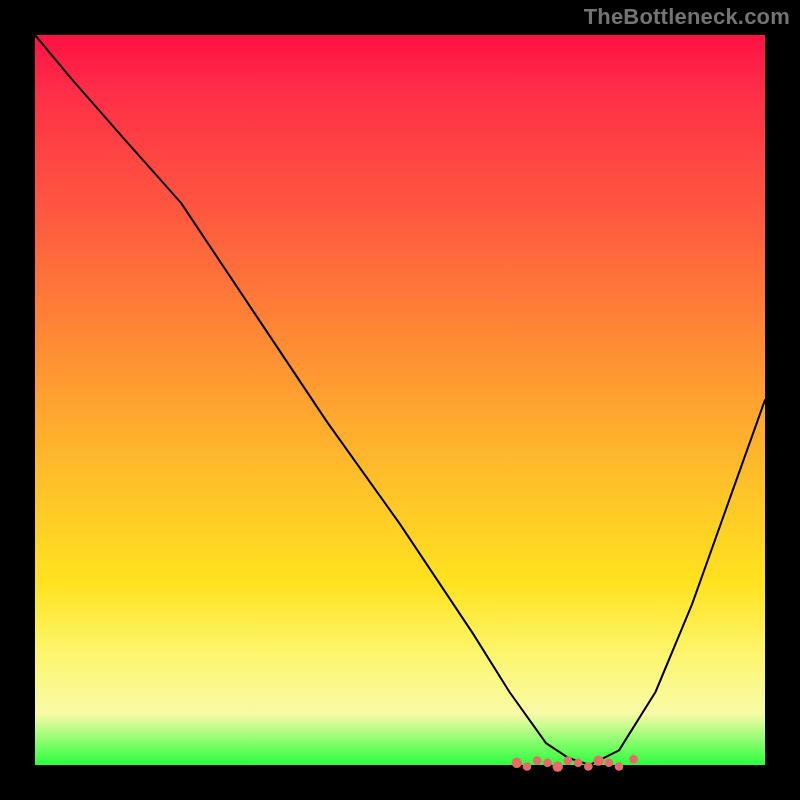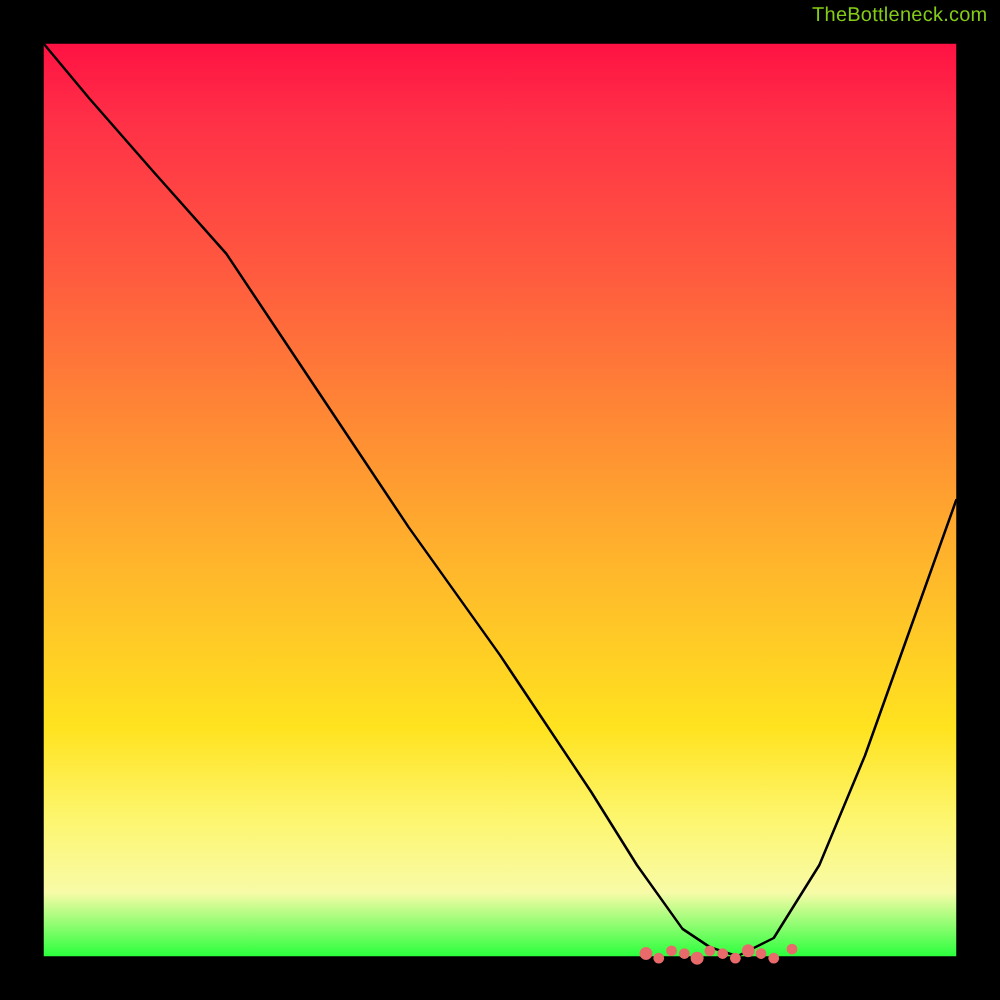--- a/index.html
+++ b/index.html
@@ -14,23 +14,23 @@
   .frame {
     position: relative;
     width: 800px;
     height: 800px;
     background: #000;
   }
   .credit {
     position: absolute;
     top: 4px;
     right: 10px;
-    color: #84cc16;
-    font-size: 16px;
-    font-weight: 400;
+    color: #737373;
+    font-size: 22px;
+    font-weight: 700;
     letter-spacing: 0.2px;
   }
   .plot-area {
     position: absolute;
     left: 35px;
     top: 35px;
     width: 730px;
     height: 730px;
     
     background: linear-gradient(

